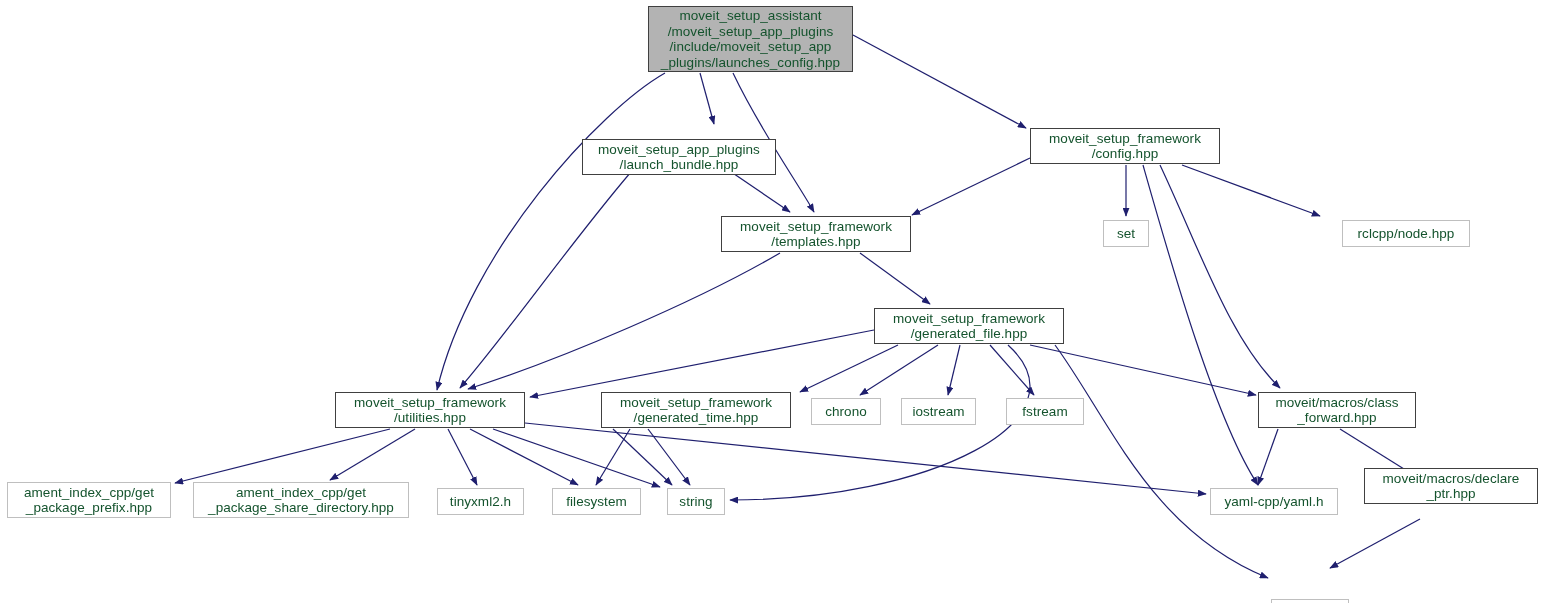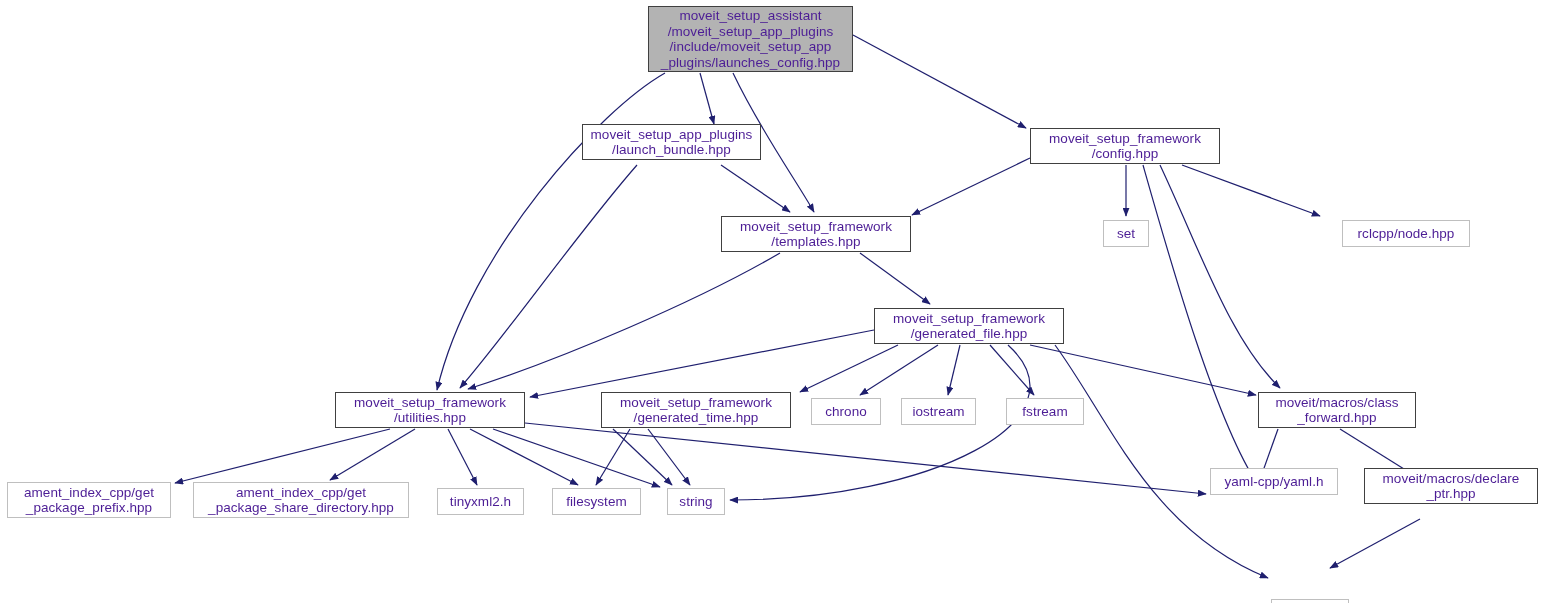--- a/index.html
+++ b/index.html
@@ -24,21 +24,21 @@
   }
   .node-box {
     position: absolute;
     box-sizing: border-box;
     display: flex;
     align-items: center;
     justify-content: center;
     text-align: center;
     background: #ffffff;
     border: 1px solid #bfbfbf;
-    color: #4c1d95;
+    color: #14532d;
     font-size: 13.5px;
     line-height: 15.5px;
     white-space: pre;
     letter-spacing: 0.05px;
   }
   .node-box.strong {
     border: 1.4px solid #404040;
   }
   .node-box.root {
     background: #b3b3b3;
@@ -95,21 +95,21 @@
         <path d="M 1340,429 L 1420,479" fill="none" stroke="#1f1f6e" stroke-width="1.2" marker-end="url(#arrowhead)"></path>
         <path d="M 1420,519 L 1330,568" fill="none" stroke="#1f1f6e" stroke-width="1.2" marker-end="url(#arrowhead)"></path>
       </g>
   </svg>
 
   <div id="nodes-layer">
       <div class="node-box root" style="left: 648px; top: 6px; width: 205px; height: 66px;"><span class="node-label">moveit_setup_assistant
 /moveit_setup_app_plugins
 /include/moveit_setup_app
 _plugins/launches_config.hpp</span></div>
-      <div class="node-box strong" style="left: 582px; top: 124px; width: 179px; height: 36px;"><span class="node-label">moveit_setup_app_plugins
+      <div class="node-box strong" style="left: 582px; top: 139px; width: 194px; height: 36px;"><span class="node-label">moveit_setup_app_plugins
 /launch_bundle.hpp</span></div>
       <div class="node-box strong" style="left: 1030px; top: 128px; width: 190px; height: 36px;"><span class="node-label">moveit_setup_framework
 /config.hpp</span></div>
       <div class="node-box strong" style="left: 721px; top: 216px; width: 190px; height: 36px;"><span class="node-label">moveit_setup_framework
 /templates.hpp</span></div>
       <div class="node-box" style="left: 1103px; top: 220px; width: 46px; height: 27px;"><span class="node-label">set</span></div>
       <div class="node-box" style="left: 1308px; top: 220px; width: 128px; height: 27px; margin-left: 34px;"><span class="node-label">rclcpp/node.hpp</span></div>
       <div class="node-box strong" style="left: 874px; top: 308px; width: 190px; height: 36px;"><span class="node-label">moveit_setup_framework
 /generated_file.hpp</span></div>
       <div class="node-box strong" style="left: 335px; top: 392px; width: 190px; height: 36px;"><span class="node-label">moveit_setup_framework
@@ -121,19 +121,19 @@
       <div class="node-box" style="left: 1006px; top: 398px; width: 78px; height: 27px;"><span class="node-label">fstream</span></div>
       <div class="node-box strong" style="left: 1258px; top: 392px; width: 158px; height: 36px;"><span class="node-label">moveit/macros/class
 _forward.hpp</span></div>
       <div class="node-box" style="left: 7px; top: 482px; width: 164px; height: 36px;"><span class="node-label">ament_index_cpp/get
 _package_prefix.hpp</span></div>
       <div class="node-box" style="left: 193px; top: 482px; width: 216px; height: 36px;"><span class="node-label">ament_index_cpp/get
 _package_share_directory.hpp</span></div>
       <div class="node-box" style="left: 437px; top: 488px; width: 87px; height: 27px;"><span class="node-label">tinyxml2.h</span></div>
       <div class="node-box" style="left: 552px; top: 488px; width: 89px; height: 27px;"><span class="node-label">filesystem</span></div>
       <div class="node-box" style="left: 667px; top: 488px; width: 58px; height: 27px;"><span class="node-label">string</span></div>
-      <div class="node-box" style="left: 1210px; top: 468px; width: 128px; height: 27px;"><span class="node-label">yaml-cpp/yaml.h</span></div>
+      <div class="node-box" style="left: 1210px; top: 488px; width: 128px; height: 27px;"><span class="node-label">yaml-cpp/yaml.h</span></div>
       <div class="node-box strong" style="left: 1364px; top: 468px; width: 174px; height: 36px;"><span class="node-label">moveit/macros/declare
 _ptr.hpp</span></div>
       <div class="node-box" style="left: 1271px; top: 570px; width: 78px; height: 27px; margin-top: 29px;"><span class="node-label">memory</span></div>
     </div>
 
 </div>
 
 </body></html>

